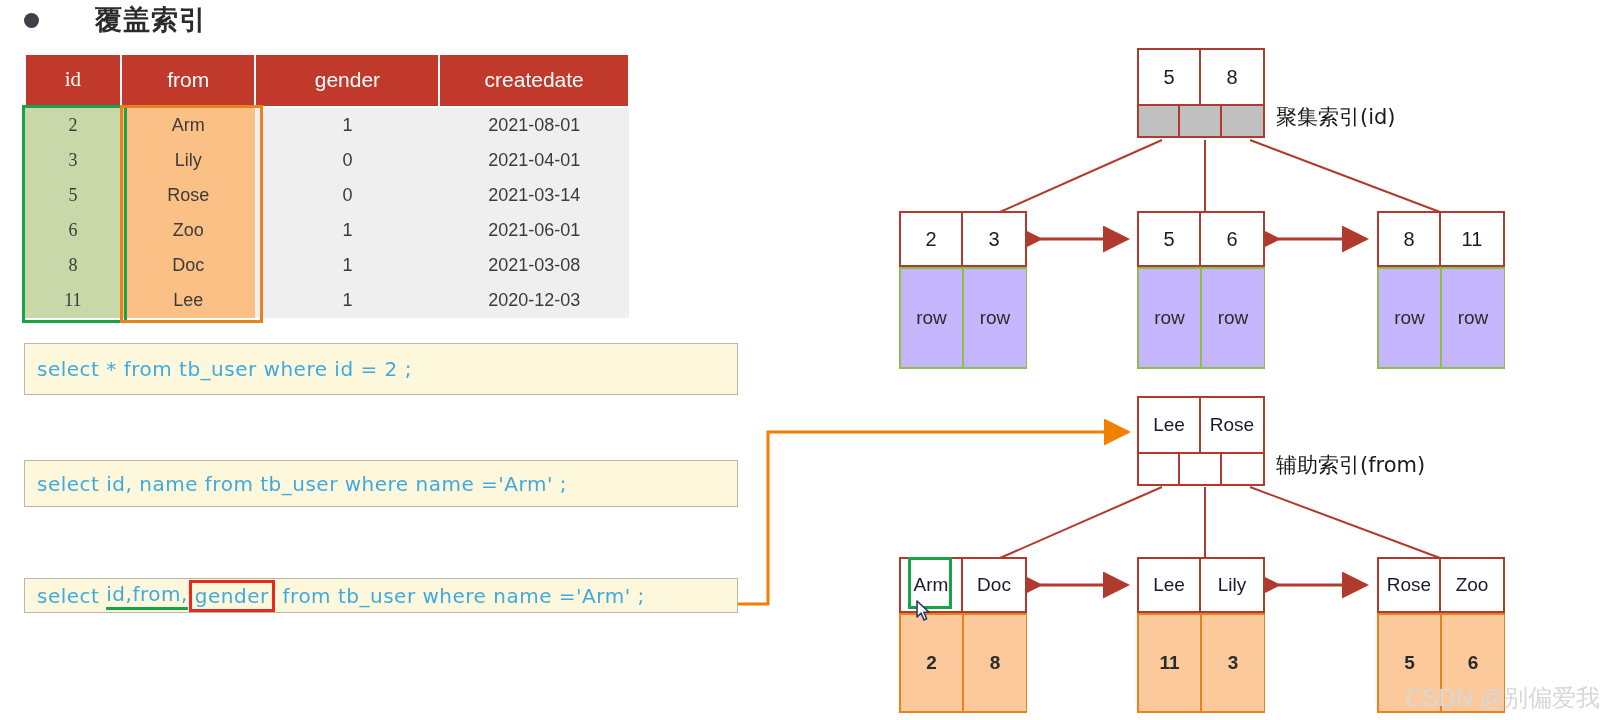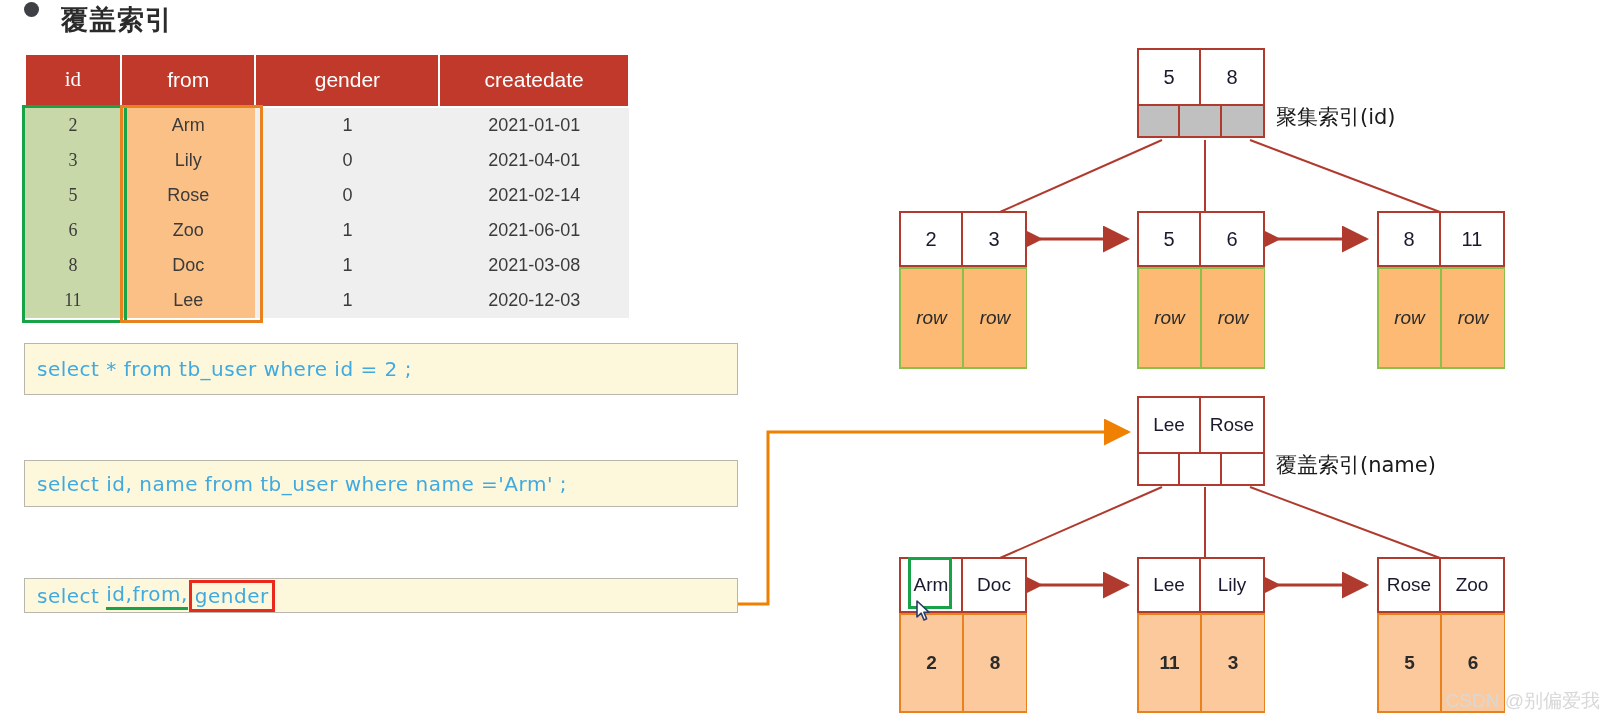--- a/index.html
+++ b/index.html
@@ -4,21 +4,21 @@
 <style>
   html,body{margin:0;padding:0;}
   body{
     width:1612px;height:720px;
     background:#ffffff;
     font-family:"Liberation Sans","DejaVu Sans",sans-serif;
     position:relative;overflow:hidden;
     color:#333;
   }
   
-  #heading{position:absolute;left:24px;top:2px;display:flex;gap:22px;}
+  #heading{position:absolute;left:24px;top:2px;display:flex;align-items:center;gap:56px;}
   #bullet{width:15px;height:15px;border-radius:50%;background:#3f4045;display:block;}
   #heading-text{font-size:27px;color:#2b2b2b;font-weight:600;letter-spacing:1px;
     font-family:"DejaVu Sans","Liberation Sans",sans-serif;}
 
   
   #data-table{position:absolute;left:24px;top:53px;width:606px;border-collapse:collapse;}
   #data-table th{
     background:#C0392B;color:#ffffff;font-weight:400;font-size:21px;
     padding:12px 0 14px;text-align:center;border:2px solid #ffffff;
   }
@@ -64,37 +64,37 @@
   .keycell:last-child{border-right:none;}
   .ptrrow{display:flex;box-sizing:border-box;border:2px solid #B03A2E;border-top:none;}
   .ptrcell{background:#C0C0C0;border-right:2px solid #B03A2E;box-sizing:border-box;}
   .ptrcell:last-child{border-right:none;}
   .ptrcell.blank{background:#ffffff;}
   .datarow{display:flex;box-sizing:border-box;}
   .datacell{
     display:flex;align-items:center;justify-content:center;
     font-size:19px;box-sizing:border-box;
   }
-  .datacell.green{background:#fdba74;border:2px solid #8CBE4A;border-right-width:1px;color:#2b2b2b;font-style:italic;}
+  .datacell.green{background:#c4b5fd;border:2px solid #8CBE4A;border-right-width:1px;color:#2b2b2b;}
   .datacell.green+.datacell.green{border-left-width:1px;}
   .datacell.orange{background:#FBC99B;border:2px solid #E8821E;border-right-width:1px;color:#2b2b2b;font-weight:bold;}
   .datacell.orange+.datacell.orange{border-left-width:1px;}
 
   .diagram-label{position:absolute;font-size:21px;color:#1a1a1a;
     font-family:"DejaVu Sans","Liberation Sans",sans-serif;white-space:nowrap;}
 
   
   #connectors{position:absolute;left:0;top:0;width:1612px;height:720px;pointer-events:none;}
 
   
   #arm-highlight{position:absolute;left:908px;top:557px;width:44px;height:52px;
     border:3px solid #19A349;box-sizing:border-box;background:transparent;}
   #cursor{position:absolute;left:916px;top:600px;width:16px;height:22px;}
 
-  #watermark{position:absolute;right:12px;bottom:6px;font-size:19px;color:#d8d8d8;
+  #watermark{position:absolute;right:12px;bottom:6px;font-size:24px;color:#d8d8d8;
     font-family:"Liberation Sans",sans-serif;white-space:nowrap;}
 </style>
 </head>
 <body>
 
 <div id="heading">
   <span id="bullet"></span>
   <span id="heading-text">覆盖索引</span>
 </div>
 
@@ -105,33 +105,33 @@
       <th class="col-name">from</th>
       <th class="col-gender">gender</th>
       <th class="col-date">createdate</th>
     </tr>
   </thead>
   <tbody>
     <tr>
       <td class="col-id">2</td>
       <td class="col-name">Arm</td>
       <td class="col-gender">1</td>
-      <td class="col-date">2021-01-01</td>
+      <td class="col-date">2021-08-01</td>
     </tr>
     <tr>
       <td class="col-id">3</td>
       <td class="col-name">Lily</td>
       <td class="col-gender">0</td>
       <td class="col-date">2021-04-01</td>
     </tr>
     <tr>
       <td class="col-id">5</td>
       <td class="col-name">Rose</td>
       <td class="col-gender">0</td>
-      <td class="col-date">2021-02-14</td>
+      <td class="col-date">2021-03-14</td>
     </tr>
     <tr>
       <td class="col-id">6</td>
       <td class="col-name">Zoo</td>
       <td class="col-gender">1</td>
       <td class="col-date">2021-06-01</td>
     </tr>
     <tr>
       <td class="col-id">8</td>
       <td class="col-name">Doc</td>
@@ -154,20 +154,21 @@
 </div>
 
 <div class="sql-box" id="sql-2">
   <span class="sql-plain">select id, name from tb_user where name ='Arm' ;</span>
 </div>
 
 <div class="sql-box" id="sql-3">
   <span class="sql-plain">select </span>
   <span class="sql-underline">id,from,</span>
   <span class="sql-boxed">gender</span>
+  <span class="sql-plain"> from tb_user where name ='Arm' ;</span>
 </div>
 
 <svg id="connectors">
   <defs>
     <marker id="arrR" markerWidth="9" markerHeight="9" refX="8" refY="4.5" orient="auto">
       <polygon points="0,0 9,4.5 0,9" fill="#B03A2E"></polygon>
     </marker>
     <marker id="arrL" markerWidth="9" markerHeight="9" refX="8" refY="4.5" orient="auto">
       <polygon points="0,0 9,4.5 0,9" fill="#B03A2E"></polygon>
     </marker>
@@ -233,21 +234,21 @@
   <div class="keyrow" style="height:56px;">
     <div class="keycell" style="width:50%;">8</div>
     <div class="keycell" style="width:50%;">11</div>
   </div>
   <div class="datarow" style="height:102px;">
     <div class="datacell green" style="width:50%;">row</div>
     <div class="datacell green" style="width:50%;">row</div>
   </div>
 </div>
 
-<div class="diagram-label" style="left:1276px;top:451px;">覆盖索引(name)</div>
+<div class="diagram-label" style="left:1276px;top:451px;">辅助索引(from)</div>
 
 <div class="node" style="left:1137px;top:396px;width:128px;">
   <div class="keyrow" style="height:58px;">
     <div class="keycell" style="width:50%;font-size:19px;">Lee</div>
     <div class="keycell" style="width:50%;font-size:19px;">Rose</div>
   </div>
   <div class="ptrrow" style="height:32px;">
     <div class="ptrcell blank" style="width:33.33%;"></div>
     <div class="ptrcell blank" style="width:33.33%;"></div>
     <div class="ptrcell blank" style="width:33.34%;"></div>

